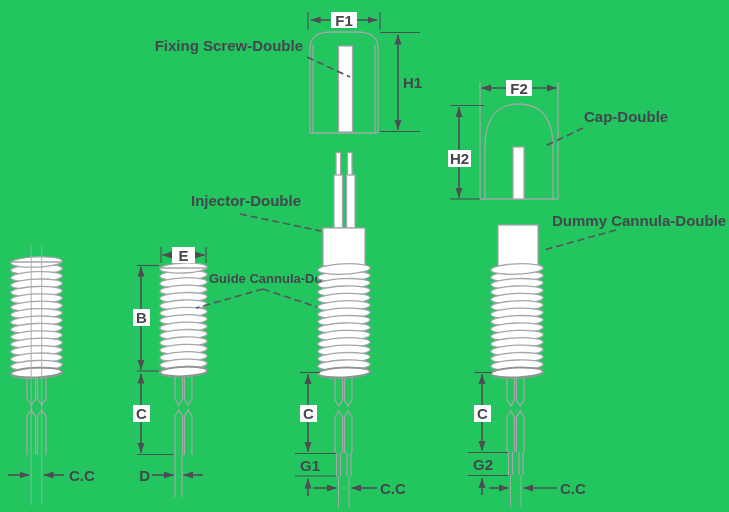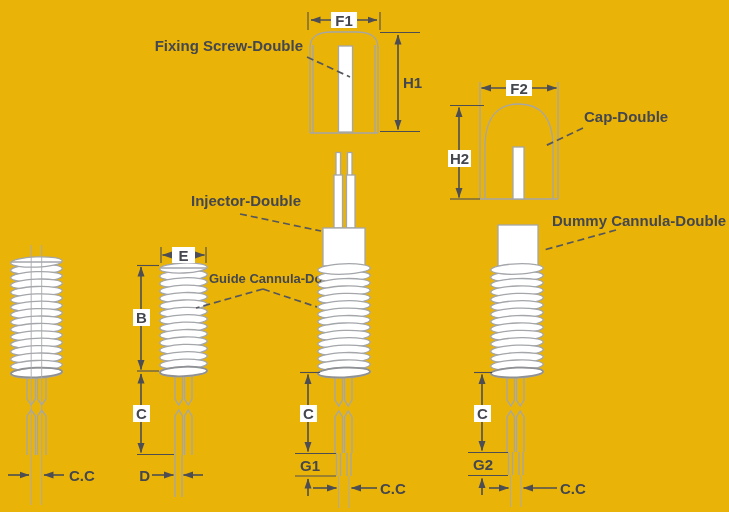--- a/index.html
+++ b/index.html
@@ -1,16 +1,16 @@
 <!DOCTYPE html>
 <html><head>
 <meta charset="utf-8">
 <style>
   html,body{margin:0;padding:0;background:#ffffff;}
-  .stage{position:relative;width:729px;height:512px;background:#eab308;overflow:hidden;}
+  .stage{position:relative;width:729px;height:512px;background:#22c55e;overflow:hidden;}
   svg{display:block;font-family:"Liberation Sans", sans-serif;}
   text{font-weight:bold;fill:#44474e;}
   .lbl{font-size:15px;}
   .lbl-sm{font-size:13px;}
   .dim{font-size:15px;}
   .part{stroke:#a4a6aa;stroke-width:1.3;fill:none;}
   .partf{stroke:#a4a6aa;stroke-width:1.3;fill:#fff;}
   .dline{stroke:#4c4e54;stroke-width:1.6;fill:none;}
   .xline{stroke:#4c4e54;stroke-width:1.1;fill:none;}
   .leader{stroke:#55575c;stroke-width:1.7;stroke-dasharray:7 4;fill:none;}

